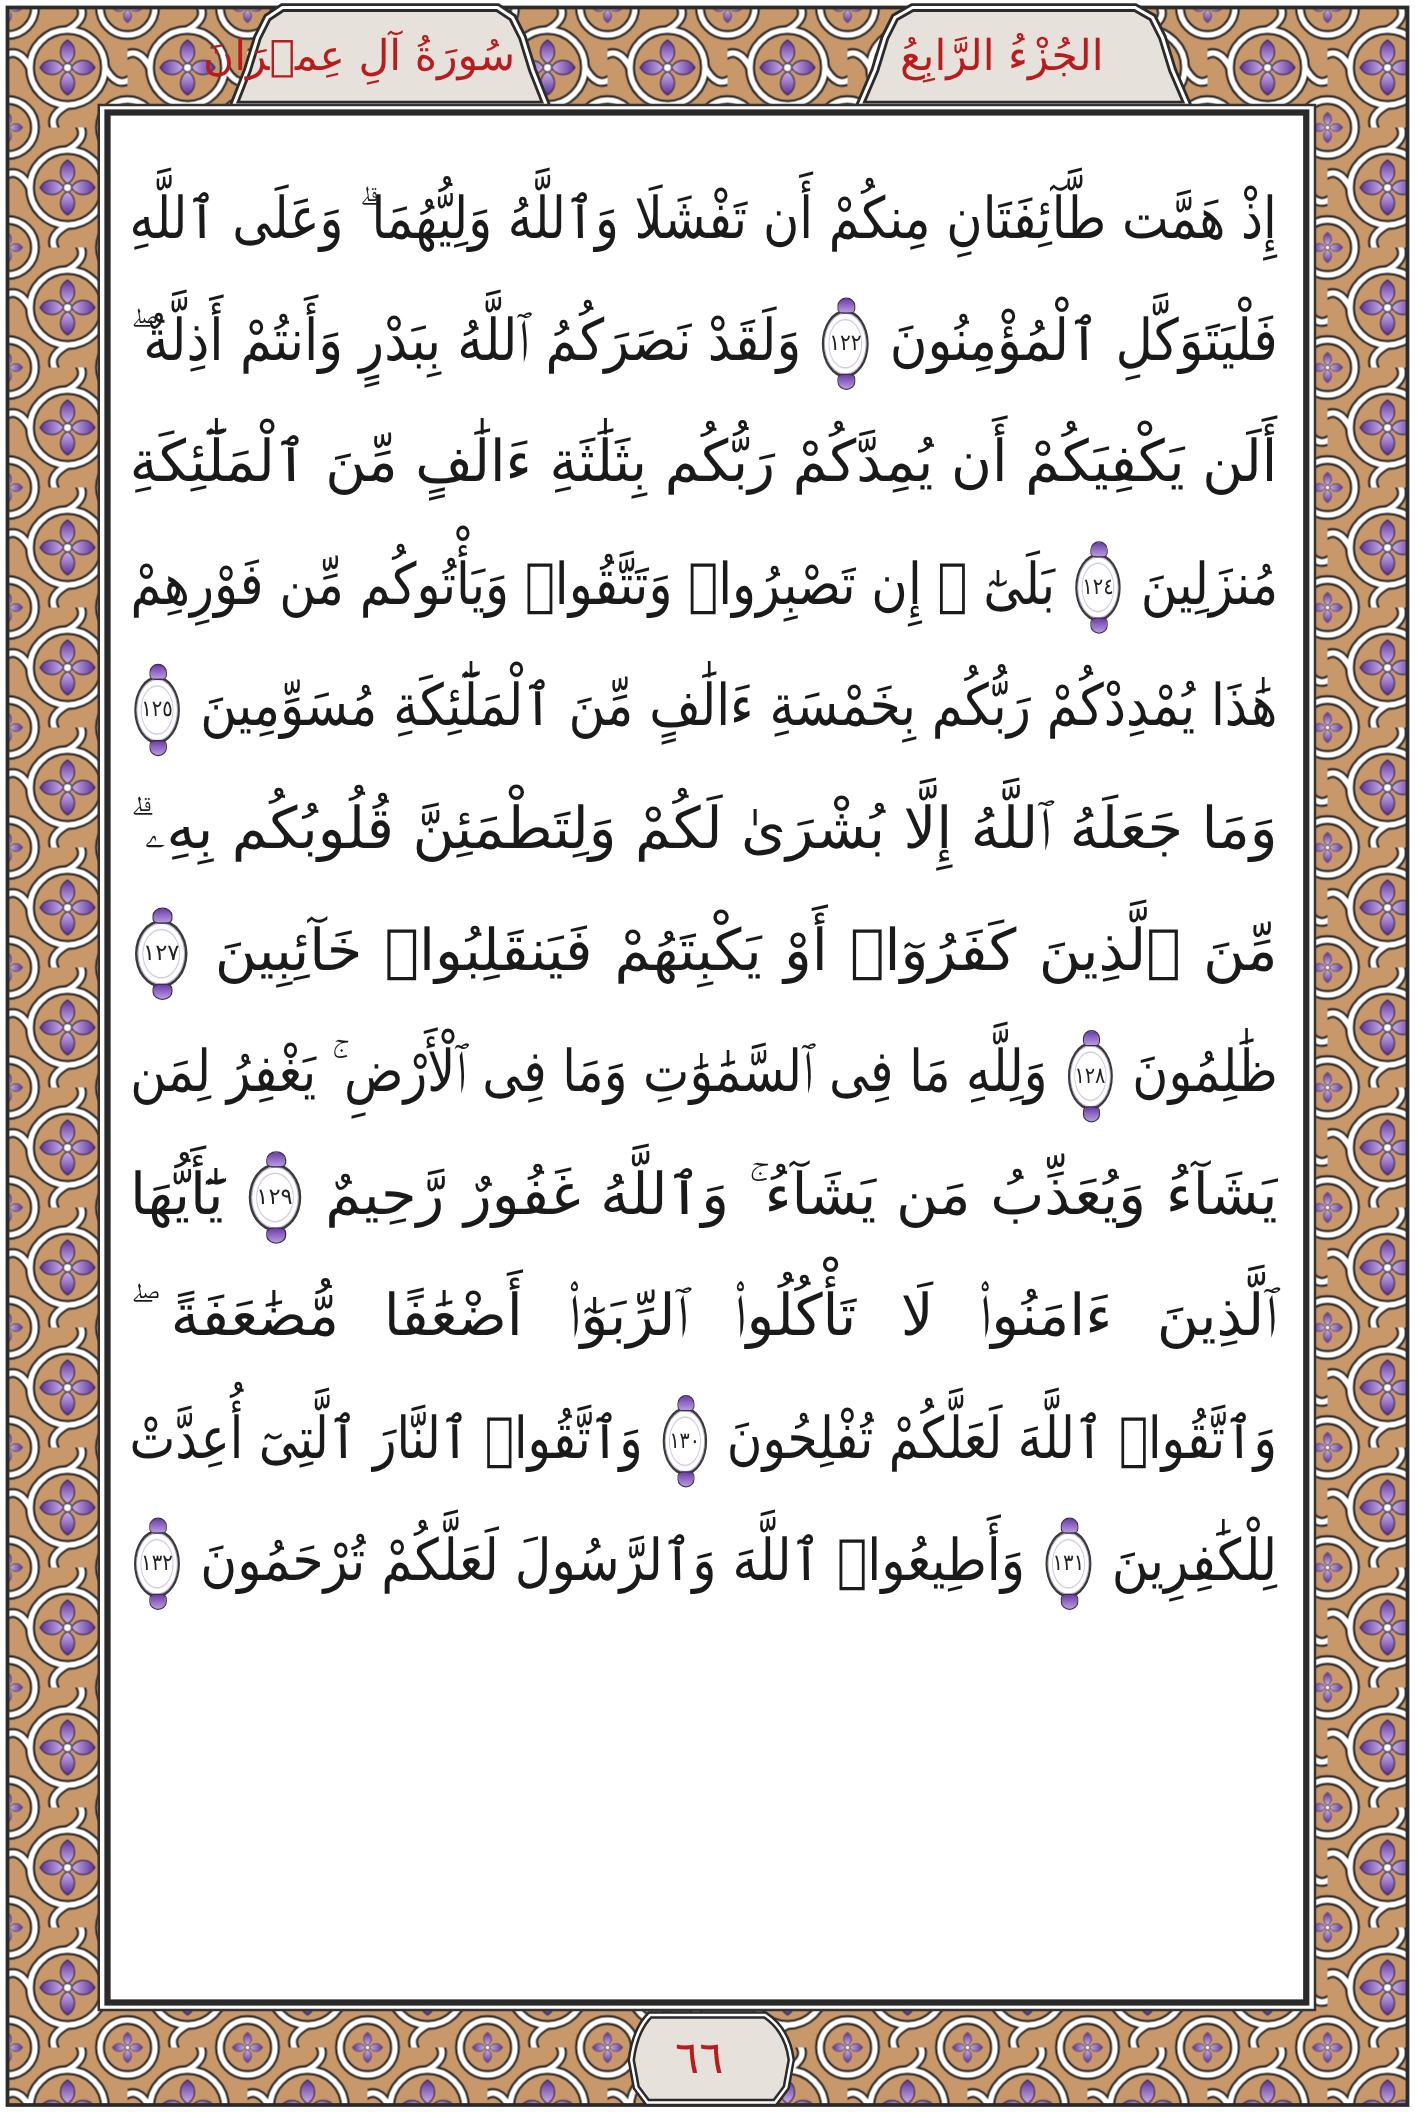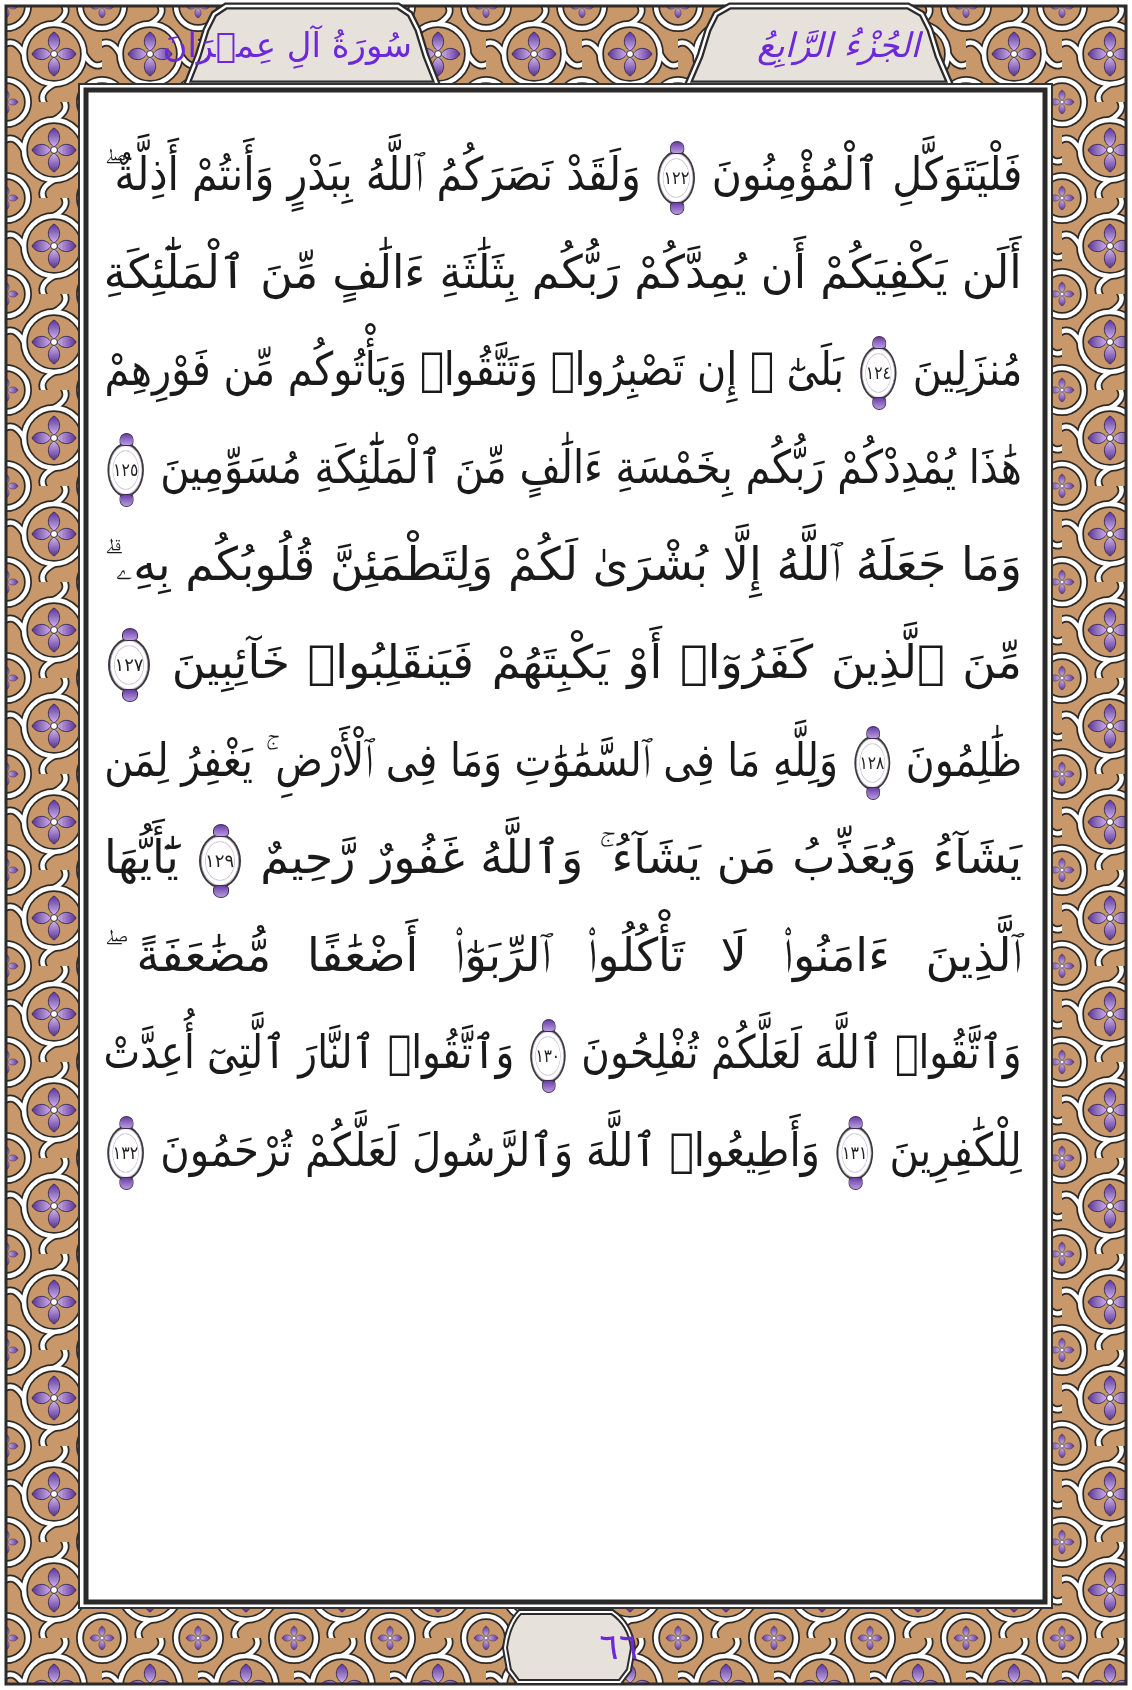--- a/index.html
+++ b/index.html
@@ -1,25 +1,25 @@
 <!DOCTYPE html>
 <html><head>
 <meta charset="utf-8">
 <style>
   html, body { margin:0; padding:0; background:#ffffff; }
   body { width:1132px; height:1690px; position:relative; overflow:hidden;
          font-family:"DejaVu Sans", sans-serif; color:#1b1b1b; }
   .ornament { position:absolute; left:0; top:0; z-index:0; }
 
   .header-label, .page-number {
-    position:absolute; z-index:2; text-align:right; direction:rtl;
-    font-family:"DejaVu Sans", sans-serif; color:#6d28d9; white-space:nowrap;
+    position:absolute; z-index:2; text-align:left; direction:rtl;
+    font-family:"DejaVu Sans", sans-serif; color:#b91c1c; white-space:nowrap;
   }
   .surah-title { left:212px; top:10px; width:200px; height:70px; line-height:70px; font-size:34px; }
-  .juz-title   { left:720px; top:10px; width:200px; height:70px; line-height:70px; font-size:34px;font-style:italic; }
+  .juz-title   { left:720px; top:10px; width:200px; height:70px; line-height:70px; font-size:34px; }
   .page-number { left:540px; top:1614px; width:98px; height:78px; line-height:66px; font-size:36px; }
 
   .text-block {
     position:absolute; z-index:2; left:104px; top:126px; width:918px;
     direction:rtl; font-family:"DejaVu Sans", sans-serif; font-size:46px; color:#1a1a1a;
   }
   .line { height:97.6px; line-height:97.6px; width:918px; text-align:right; white-space:nowrap; overflow:visible; }
   .line-inner { display:inline-block; white-space:nowrap; transform-origin:right center; }
   .seg:empty { display:none; }
 
@@ -107,20 +107,21 @@
   <g>
     <path d="M520,1612 L612,1612 Q630,1624 633,1648 L629,1670 L620,1682 L518,1682 L509,1670 L505,1648 Q508,1624 520,1612 Z" fill="#e7e1dc" stroke="#2b2b2b" stroke-width="6"></path>
     <path d="M520,1612 L612,1612 Q630,1624 633,1648 L629,1670 L620,1682 L518,1682 L509,1670 L505,1648 Q508,1624 520,1612 Z" fill="none" stroke="#ffffff" stroke-width="2"></path>
   </g>
 </svg>
 
 <div class="header-label surah-title">سُورَةُ آلِ عِمۡرَانَ</div>
 <div class="header-label juz-title">الجُزْءُ الرَّابِعُ</div>
 
 <div class="text-block">
+  <div class="line"><span class="line-inner" style="word-spacing: 0px; transform: scaleX(0.861555);"><span class="seg">إِذْ هَمَّت طَّآئِفَتَانِ مِنكُمْ أَن تَفْشَلَا وَٱللَّهُ وَلِيُّهُمَا ۗ وَعَلَى ٱللَّهِ</span>   </span></div>
   <div class="line"><span class="line-inner" style="word-spacing: 0px; transform: scaleX(0.893594);"><span class="seg">فَلْيَتَوَكَّلِ ٱلْمُؤْمِنُونَ</span> <span class="ayah-num">١٢٢</span> <span class="seg">وَلَقَدْ نَصَرَكُمُ ٱللَّهُ بِبَدْرٍ وَأَنتُمْ أَذِلَّةٌ ۖ</span> </span></div>
   <div class="line"><span class="line-inner" style="word-spacing: 0px; transform: scaleX(0.969665);"><span class="seg">أَلَن يَكْفِيَكُمْ أَن يُمِدَّكُمْ رَبُّكُم بِثَلَٰثَةِ ءَالَٰفٍ مِّنَ ٱلْمَلَٰٓئِكَةِ</span>   </span></div>
   <div class="line"><span class="line-inner" style="word-spacing: 0px; transform: scaleX(0.865668);"><span class="seg">مُنزَلِينَ</span> <span class="ayah-num">١٢٤</span> <span class="seg">بَلَىٰٓ ۚ إِن تَصْبِرُوا۟ وَتَتَّقُوا۟ وَيَأْتُوكُم مِّن فَوْرِهِمْ</span> </span></div>
   <div class="line"><span class="line-inner" style="word-spacing: 0px; transform: scaleX(0.869357);"><span class="seg">هَٰذَا يُمْدِدْكُمْ رَبُّكُم بِخَمْسَةِ ءَالَٰفٍ مِّنَ ٱلْمَلَٰٓئِكَةِ مُسَوِّمِينَ</span> <span class="ayah-num">١٢٥</span>  </span></div>
   <div class="line"><span class="line-inner" style="word-spacing: 0.147569px; transform: none; text-align: right;"><span class="seg">وَمَا جَعَلَهُ ٱللَّهُ إِلَّا بُشْرَىٰ لَكُمْ وَلِتَطْمَئِنَّ قُلُوبُكُم بِهِۦ ۗ</span>   </span></div>
   <div class="line"><span class="line-inner" style="word-spacing: 3.16518px; transform: none;"><span class="seg">مِّنَ ٱلَّذِينَ كَفَرُوٓا۟ أَوْ يَكْبِتَهُمْ فَيَنقَلِبُوا۟ خَآئِبِينَ</span> <span class="ayah-num">١٢٧</span>  </span></div>
   <div class="line"><span class="line-inner" style="word-spacing: 0px; transform: scaleX(0.855433);"><span class="seg">ظَٰلِمُونَ</span> <span class="ayah-num">١٢٨</span> <span class="seg">وَلِلَّهِ مَا فِى ٱلسَّمَٰوَٰتِ وَمَا فِى ٱلْأَرْضِ ۚ يَغْفِرُ لِمَن</span> </span></div>
   <div class="line"><span class="line-inner" style="word-spacing: 1.09549px; transform: none;"><span class="seg">يَشَآءُ وَيُعَذِّبُ مَن يَشَآءُ ۚ وَٱللَّهُ غَفُورٌ رَّحِيمٌ</span> <span class="ayah-num">١٢٩</span> <span class="seg">يَٰٓأَيُّهَا</span> </span></div>
   <div class="line"><span class="line-inner" style="word-spacing: 21.0759px; transform: none;"><span class="seg">ٱلَّذِينَ ءَامَنُوا۟ لَا تَأْكُلُوا۟ ٱلرِّبَوٰٓا۟ أَضْعَٰفًا مُّضَٰعَفَةً ۖ</span>   </span></div>
   <div class="line"><span class="line-inner" style="word-spacing: 0px; transform: scaleX(0.846424);"><span class="seg">وَٱتَّقُوا۟ ٱللَّهَ لَعَلَّكُمْ تُفْلِحُونَ</span> <span class="ayah-num">١٣٠</span> <span class="seg">وَٱتَّقُوا۟ ٱلنَّارَ ٱلَّتِىٓ أُعِدَّتْ</span> </span></div>

